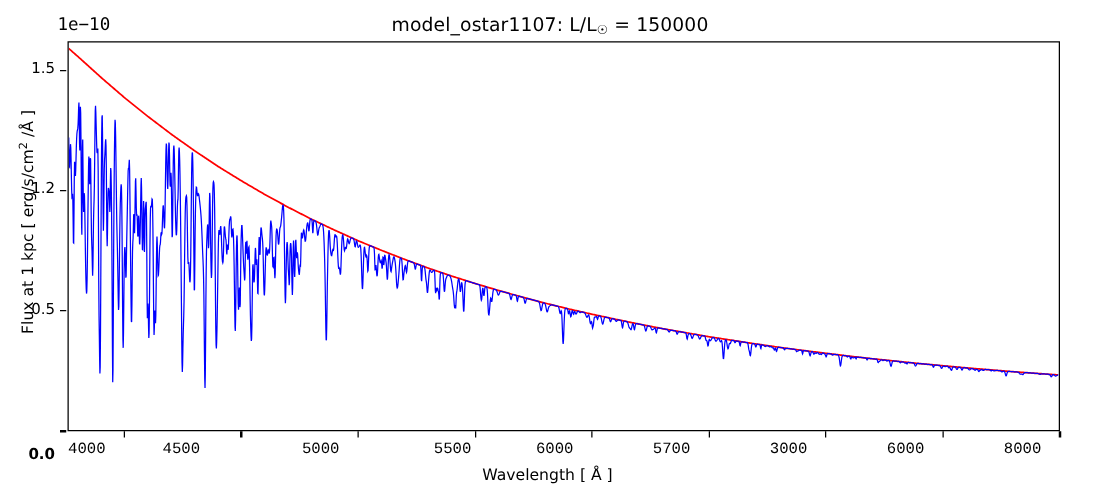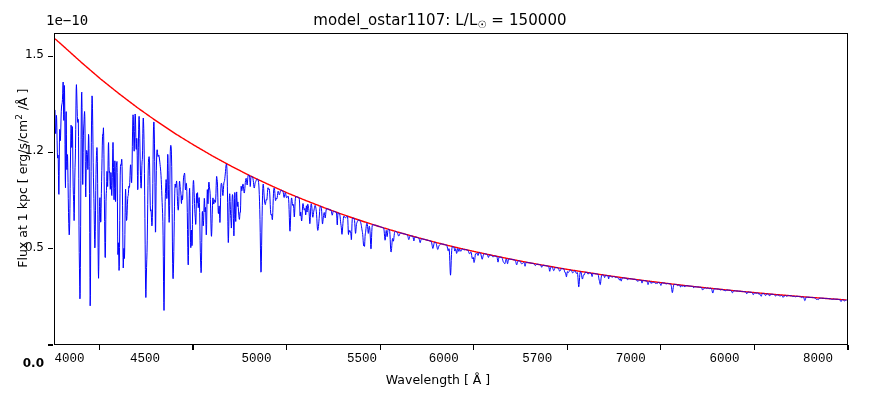--- a/index.html
+++ b/index.html
@@ -60,21 +60,21 @@
       <div class="xticklabel" style="left: 130px;">4500</div>
       <div class="xtick" style="left: 286.005px;"></div>
       <div class="xticklabel" style="left: 241.605px;">5000</div>
       <div class="xtick" style="left: 379.571px;"></div>
       <div class="xticklabel" style="left: 347px;">5500</div>
       <div class="xtick" style="left: 473.137px;"></div>
       <div class="xticklabel" style="left: 428.737px;">6000</div>
       <div class="xtick" style="left: 566.702px;"></div>
       <div class="xticklabel" style="left: 522.302px;">5700</div>
       <div class="xtick" style="left: 660.268px;"></div>
-      <div class="xticklabel" style="left: 615.868px;">7000</div>
+      <div class="xticklabel" style="left: 615.868px;">3000</div>
       <div class="xtick" style="left: 753.834px;"></div>
       <div class="xticklabel" style="left: 709.434px;">6000</div>
       <div class="xtick" style="left: 847.4px;"></div>
       <div class="xticklabel" style="left: 803px;">8000</div>
       <div class="ytick" style="top: 344.4px;"></div>
       <div class="yticklabel" style="top: 356px; font-weight: bold;">0.0</div>
       <div class="ytick" style="top: 248.104px;"></div>
       <div class="yticklabel" style="top: 239.704px;">0.5</div>
       <div class="ytick" style="top: 151.807px;"></div>
       <div class="yticklabel" style="top: 143.407px;">1.2</div>

